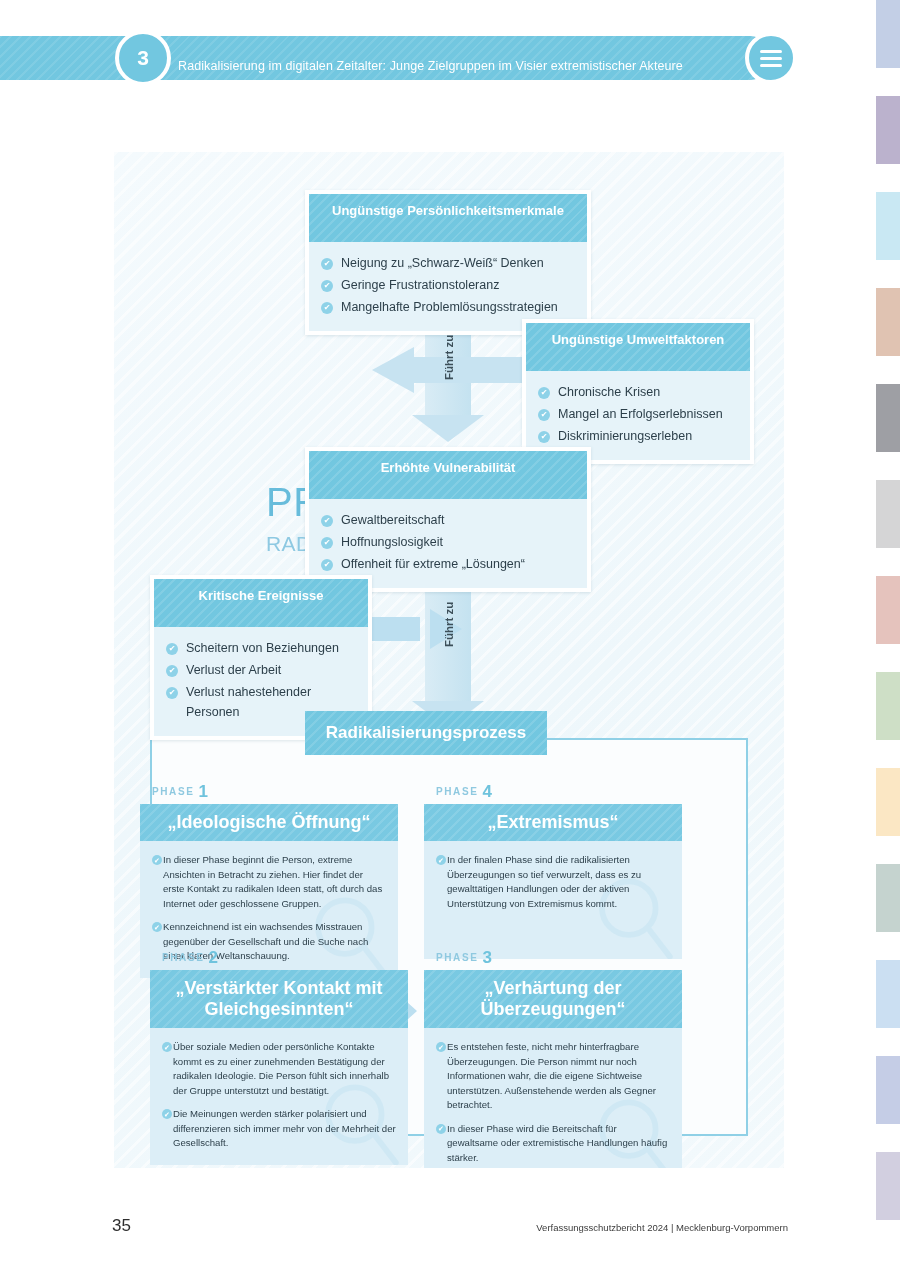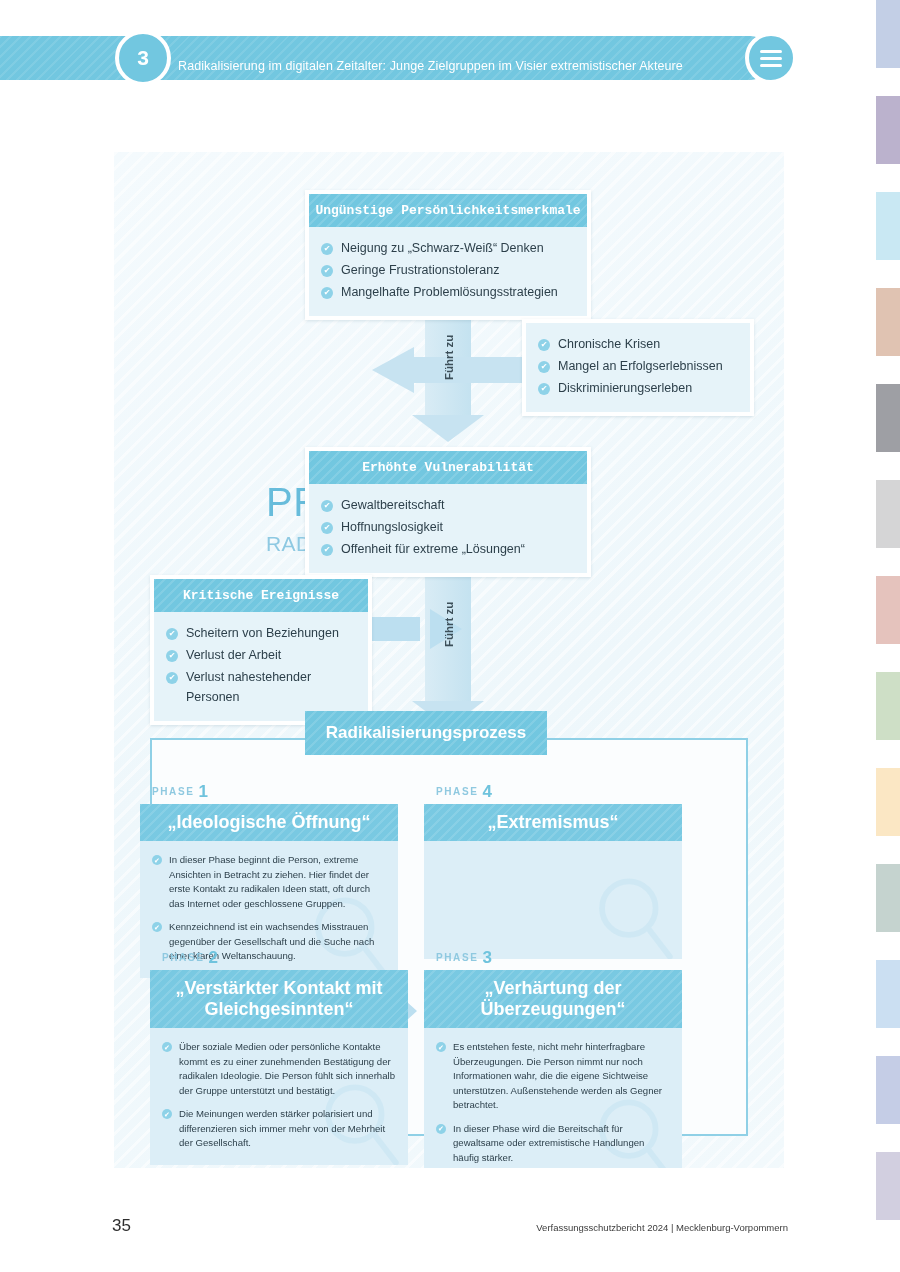--- a/index.html
+++ b/index.html
@@ -70,21 +70,21 @@
   
   .card {
     position: absolute; z-index: 3;
     background: #ffffff;
     padding: 4px;
     box-shadow: 0 1px 3px rgba(80,120,140,.18);
   }
   .card-head {
     background: #72c7e0; color: #ffffff;
     font-size: 13px; font-weight: bold; text-align: center;
-    padding: 9px 6px 9px; position: relative; font-family: Liberation Mono, monospace;
+    padding: 9px 6px 24px; position: relative;
   }
   .card-head::after{
     content:""; position:absolute; inset:0;
     background: repeating-linear-gradient(135deg, rgba(255,255,255,.12) 0 2px, rgba(255,255,255,0) 2px 7px);
   }
   .card-body { background: #e6f3f9; padding: 10px 12px 12px; }
   .card-body ul { list-style: none; }
   .card-body li {
     display: flex; align-items: flex-start; gap: 8px;
     font-size: 12.5px; color: #2c3f4a; line-height: 1.55; padding: 1.5px 0;
@@ -171,21 +171,21 @@
     font-size: 18px; padding: 8px 6px; position: relative; overflow: hidden;
   }
   .phase-head::after{
     content:""; position:absolute; inset:0;
     background: repeating-linear-gradient(135deg, rgba(255,255,255,.12) 0 2px, rgba(255,255,255,0) 2px 7px);
   }
   .phase-body {
     background: #dceef7; padding: 12px 12px 14px; position: relative; overflow: hidden; min-height: 118px;
   }
   .phase-body ul { list-style: none; position: relative; z-index: 2; }
-  .phase-body li { display:flex; gap: 7px; align-items: flex-start; font-size: 9.6px; color: #2c3f4a; line-height: 1.52; margin-bottom: 9px; }
+  .phase-body li { display:flex; gap: 1px; align-items: flex-start; font-size: 9.6px; color: #2c3f4a; line-height: 1.52; margin-bottom: 9px; }
   .phase-body li:last-child { margin-bottom: 0; }
   .phase-body .chk { width: 10px; height: 10px; font-size: 7px; margin-top: 2px; }
   .loupe { position: absolute; right: 6px; bottom: -6px; width: 86px; height: 92px; opacity: .55; z-index: 1; color: #c6e4f2; }
 
   #phase1 { left: 26px; top: 630px; }
   #phase4 { left: 310px; top: 630px; }
   #phase2 { left: 26px; top: 796px; margin-left: 10px; }
   #phase3 { left: 310px; top: 796px; }
 
   .p-arrow { position: absolute; z-index: 3; }
@@ -265,20 +265,21 @@
           </li>
         <li>
             <span class="chk">✔</span>
             <span>Mangelhafte Problemlösungsstrategien</span>
           </li>
       </ul>
     </div>
   </div>
 
   <div class="card" id="card-environment">
+    <div class="card-head">Ungünstige Umweltfaktoren</div>
     <div class="card-body">
       <ul>
         <li>
             <span class="chk">✔</span>
             <span>Chronische Krisen</span>
           </li>
         <li>
             <span class="chk">✔</span>
             <span>Mangel an Erfolgserlebnissen</span>
           </li>
@@ -365,20 +366,26 @@
   </div>
 
   <div class="phase" id="phase4">
     <div class="phase-tag"><span>PHASE</span><b>4</b></div>
     <div class="phase-head">„Extremismus“</div>
     <div class="phase-body">
       <svg class="loupe" viewBox="0 0 100 110" fill="none" stroke="currentColor" stroke-width="7">
           <circle cx="45" cy="42" r="32"></circle>
           <line x1="68" y1="66" x2="94" y2="100" stroke-linecap="round"></line>
         </svg>
+      <ul>
+        <li>
+            <span class="chk">✔</span>
+            <span>In der finalen Phase sind die radikalisierten Überzeugungen so tief verwurzelt, dass es zu gewalttätigen Handlungen oder der aktiven Unterstützung von Extremismus kommt.</span>
+          </li>
+      </ul>
     </div>
   </div>
 
   <div class="phase" id="phase2">
     <div class="phase-tag"><span>PHASE</span><b>2</b></div>
     <div class="phase-head">„Verstärkter Kontakt mit Gleichgesinnten“</div>
     <div class="phase-body">
       <svg class="loupe" viewBox="0 0 100 110" fill="none" stroke="currentColor" stroke-width="7">
           <circle cx="45" cy="42" r="32"></circle>
           <line x1="68" y1="66" x2="94" y2="100" stroke-linecap="round"></line>

